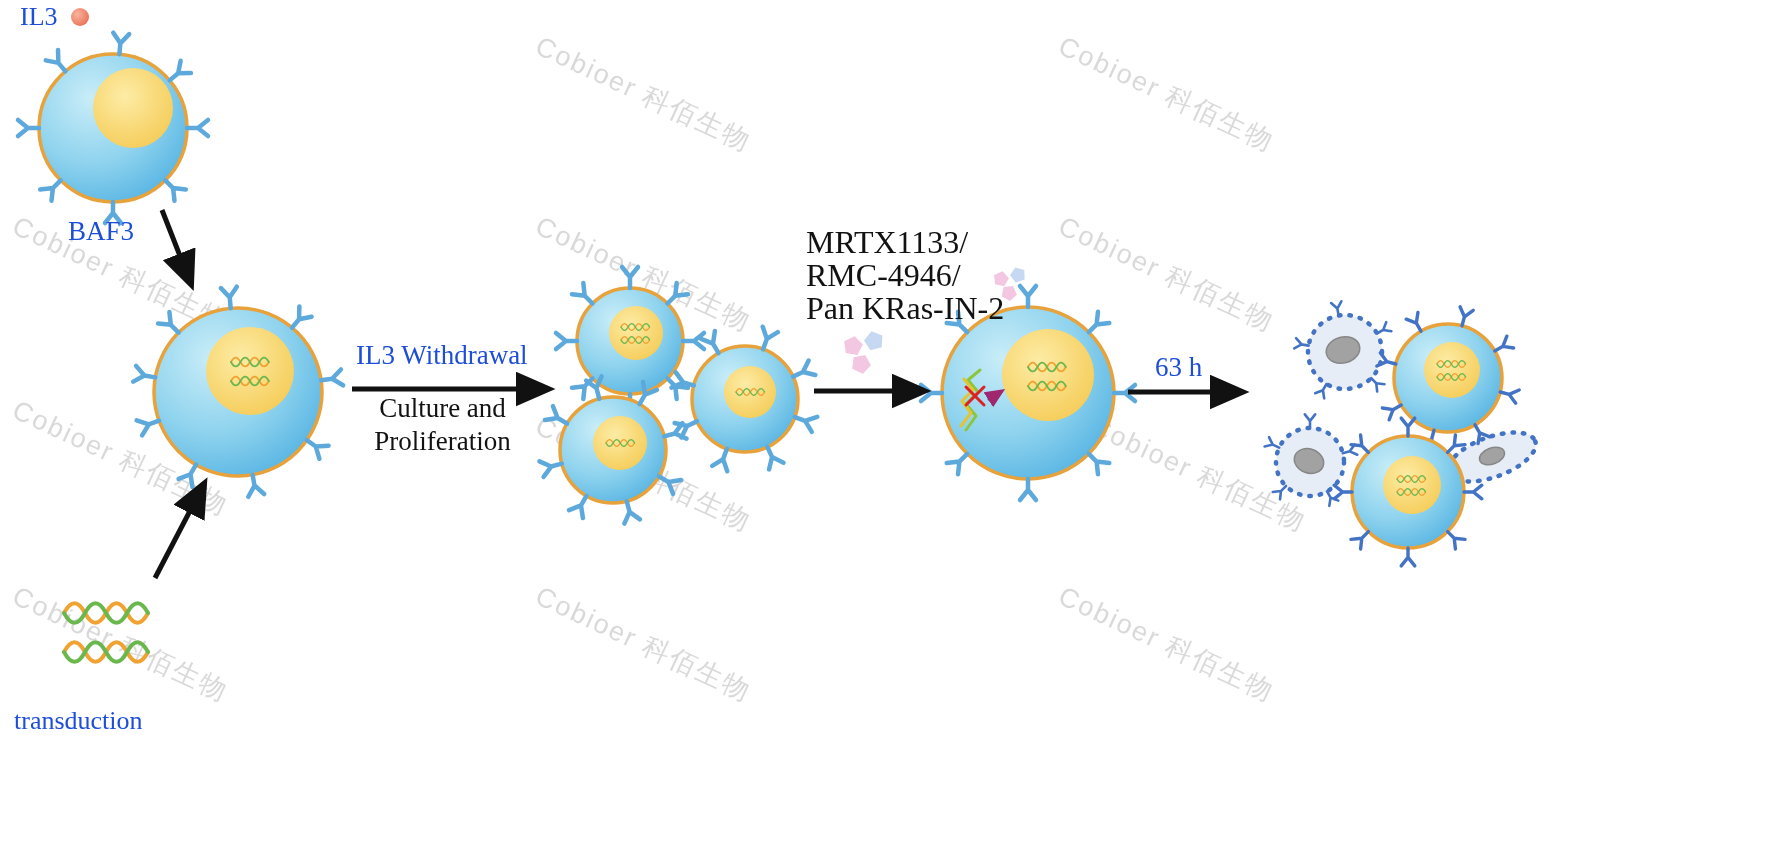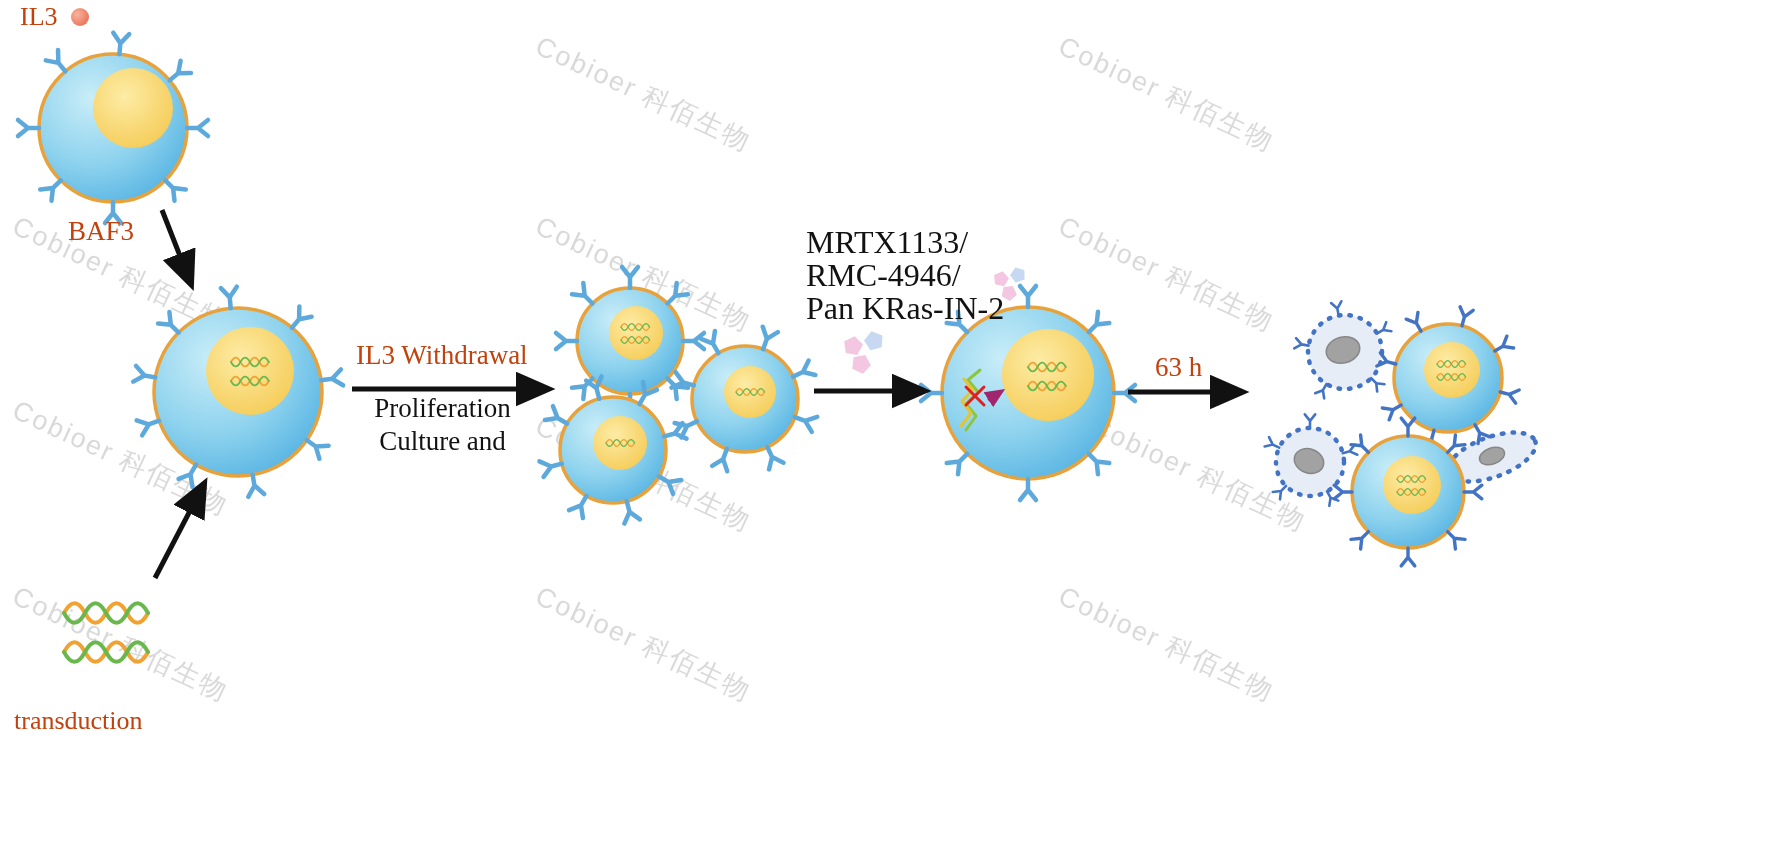--- a/index.html
+++ b/index.html
@@ -1,21 +1,21 @@
 <!DOCTYPE html>
 <html style="--cell-border: #e8a23c; --cell-fill: #7ec9ea; --nucleus-fill: #f7d161; --receptor-blue: #5da9dc; --receptor-dark: #4273c4; --dna-orange: #f0a232; --dna-green: #6ab84d; --drug-pink: #f3c6e2; --drug-blue: #c7d9f2; --arrow-black: #111111; --inhibit-red: #e02020; --watermark-gray: #bababa;"><head>
 <meta charset="utf-8">
 <style>
   html,body{margin:0;padding:0;background:#fff;}
   .stage{position:relative;width:1780px;height:847px;background:#fff;overflow:hidden;
          font-family:"Liberation Serif",serif;}
   .wm{position:absolute;font-family:"Liberation Sans",sans-serif;font-size:27px;
       color:rgba(186,186,186,0.55);transform:rotate(25deg);transform-origin:0 0;
       white-space:nowrap;pointer-events:none;letter-spacing:2px;}
-  .lbl{position:absolute;color:#c2410c;font-size:27px;white-space:nowrap;}
+  .lbl{position:absolute;color:#1d4ed8;font-size:27px;white-space:nowrap;}
   .lbl.small{font-size:26px;}
   .center-block{position:absolute;text-align:center;font-size:27px;color:#121212;line-height:33px;}
   .drug-block{position:absolute;font-size:32px;color:#121212;line-height:33px;}
   svg{position:absolute;left:0;top:0;}
 
   .cell-body{fill:url(#gCell);stroke:var(--cell-border,#e8a23c);stroke-width:3.5;}
   .nucleus{fill:url(#gNuc);}
   .receptor{fill:none;stroke:var(--receptor-blue,#5da9dc);stroke-width:4.5;
             stroke-linecap:round;stroke-linejoin:round;}
   .receptor.dark{stroke:var(--receptor-dark,#4273c4);stroke-width:4;}
@@ -246,22 +246,22 @@
     <line class="arrow" x1="352" y1="389" x2="548" y2="389"></line>
     <line class="arrow" x1="814" y1="391" x2="924" y2="391"></line>
     <line class="arrow" x1="1128" y1="392" x2="1242" y2="392"></line>
   </svg>
 
   <div class="lbl small" style="left:20px;top:2px">IL3</div>
   <div class="lbl" style="left:68px;top:216px">BAF3</div>
   <div class="lbl small" style="left:14px;top:706px">transduction</div>
   <div class="lbl" style="left:356px;top:340px">IL3 Withdrawal</div>
   <div class="center-block" style="left:345px;top:392px;width:195px">
+    <div>Culture and</div>
     <div>Proliferation</div>
-    <div>Culture and</div>
   </div>
   <div class="drug-block" style="left:806px;top:226px">
     <div>MRTX1133/</div>
     <div>RMC-4946/</div>
     <div>Pan KRas-IN-2</div>
   </div>
   <div class="lbl" style="left:1155px;top:352px">63 h</div>
 </div>
 
 </body></html>

